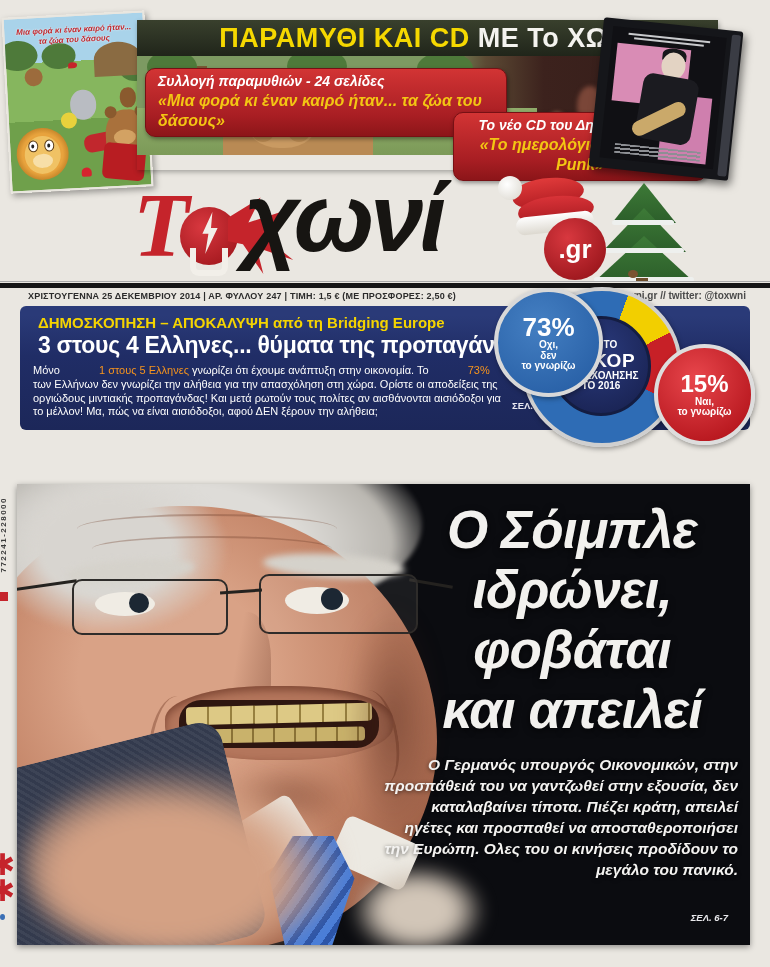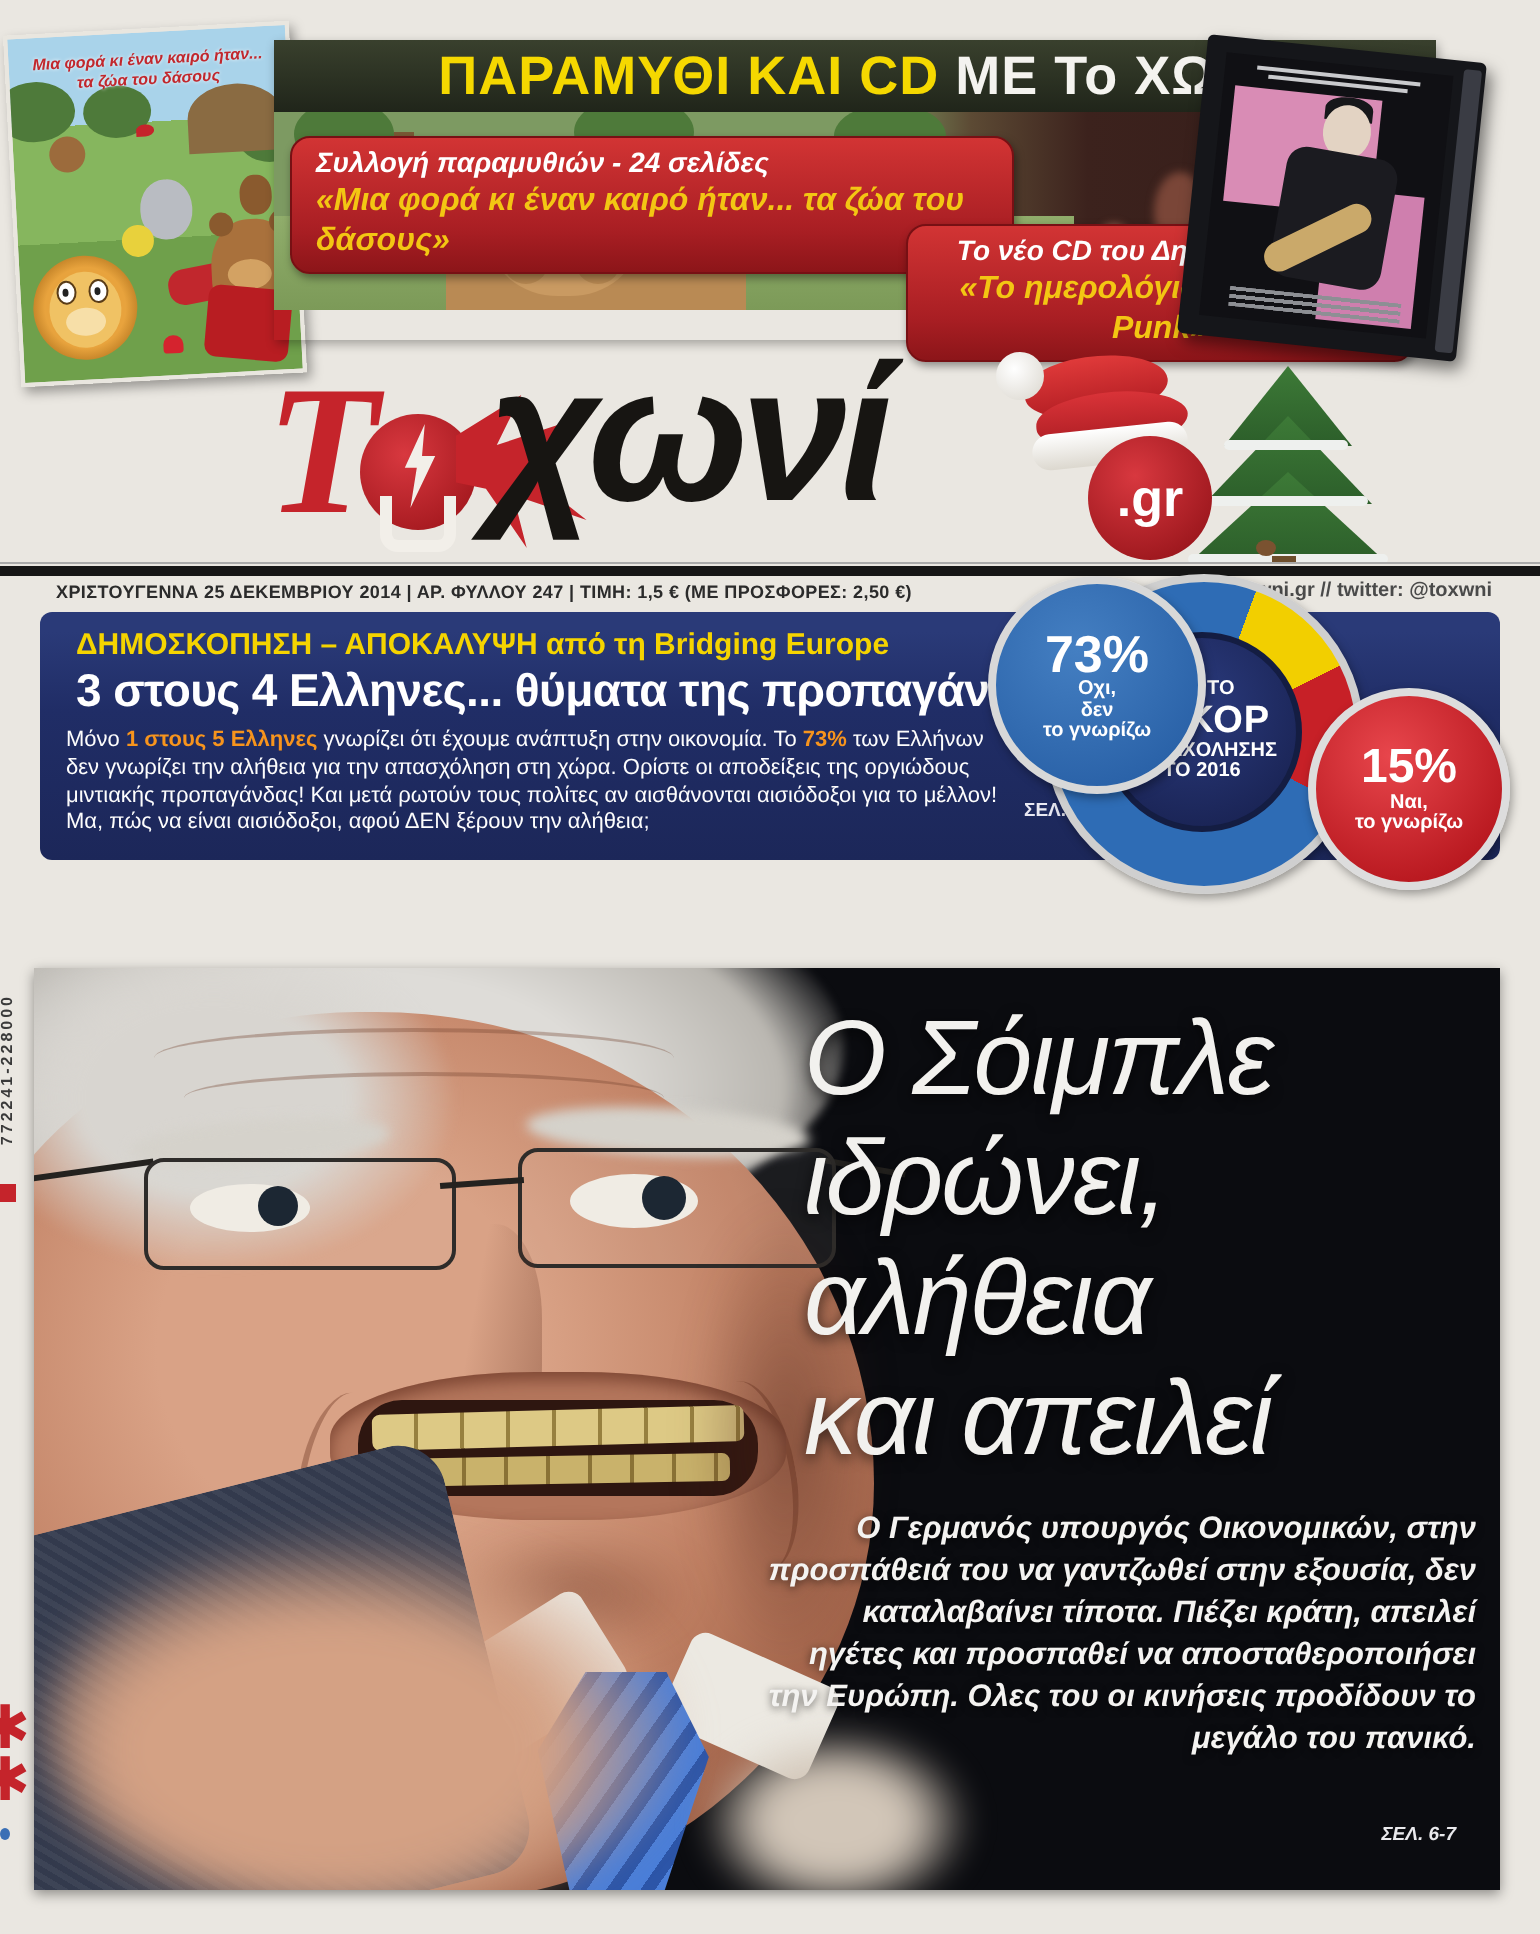--- a/index.html
+++ b/index.html
@@ -119,21 +119,21 @@
   .rule{left:0;top:281px;width:770px;height:7px;background:linear-gradient(180deg,#aaa 0 1px,#eae7e1 1px 2px,#161616 2px 7px);}
   .dateline{left:28px;top:291px;font-size:9px;font-weight:bold;color:#2b2b2b;letter-spacing:.2px;}
   .siteline{right:24px;top:290px;font-size:10px;font-weight:bold;color:#4a4a4a;}
 
   
   .poll{left:20px;top:306px;width:730px;height:124px;border-radius:6px;
         background:linear-gradient(180deg,#2a3a78 0 8%,#202d66 40%,#1c2759 100%);}
   .poll-kicker{left:18px;top:8px;color:#f5d400;font-weight:bold;font-size:15px;}
   .poll-headline{left:18px;top:26px;color:#fff;font-weight:bold;font-size:23px;letter-spacing:-.3px;}
   .poll-body{left:13px;top:58px;width:478px;color:#fdfdfd;font-size:11px;line-height:13.8px;}
-  .poll-body .hl{color:#f7941d;font-weight:bold;}
+  .poll-body .hl{color:#f7941d;font-weight:normal;margin-left:36px;}
   .poll-ref{left:492px;top:94px;color:#e8e8f2;font-weight:bold;font-size:9.5px;}
 
   
   .pie-disc{left:522px;top:287px;width:152px;height:152px;border-radius:50%;
             border:4px solid #cfcfcf;box-shadow:1px 2px 5px rgba(0,0,0,.35);}
   .pie-center{left:551px;top:316px;width:94px;height:94px;border-radius:50%;
               background:radial-gradient(circle at 45% 35%,#2b3b7e,#1a2455 80%);
               border:3px solid #141d42;display:flex;flex-direction:column;align-items:center;
               justify-content:center;color:#fff;text-align:center;line-height:1.05;}
   .pie-center .t1{font-size:10px;font-weight:bold;}
@@ -192,22 +192,22 @@
   .tie{left:250px;top:352px;width:92px;height:112px;
        background:repeating-linear-gradient(125deg,#4a7ed8 0 8px,#2c55a8 8px 14px);
        clip-path:polygon(28% 0,72% 0,95% 38%,70% 100%,20% 100%,2% 35%);}
   .suit{left:-30px;top:262px;width:260px;height:220px;background:
         repeating-linear-gradient(45deg,rgba(255,255,255,.05) 0 3px,rgba(0,0,0,0) 3px 6px),#333a4d;
         border-radius:24px;transform:rotate(-14deg);}
   .hand{left:6px;top:286px;width:316px;height:190px;border-radius:50%;
         background:radial-gradient(ellipse at 45% 55%,#d4a184 45%,rgba(212,161,132,0) 75%);filter:blur(11px);}
   .shirt-blur{left:336px;top:382px;width:130px;height:90px;border-radius:50%;
               background:radial-gradient(#d2c6b8 40%,rgba(210,198,184,0) 75%);filter:blur(8px);}
-  .ph-headline{right:8px;top:16px;width:340px;text-align:left;color:#f2f1ee;
-               font-size:53px;font-weight:normal;font-style:italic;line-height:60px;
+  .ph-headline{right:8px;top:16px;width:340px;text-align:center;color:#f2f1ee;
+               font-size:53px;font-weight:bold;font-style:italic;line-height:60px;
                letter-spacing:-1px;text-shadow:0 2px 7px rgba(0,0,0,.65);}
   .ph-body{right:12px;top:270px;width:356px;text-align:right;color:#f4f3f1;
            font-size:15.5px;font-style:italic;font-weight:bold;line-height:21px;
            text-shadow:0 1px 4px rgba(0,0,0,.6);}
   .ph-ref{right:22px;top:428px;color:#e9e9ec;font-weight:bold;font-size:9.5px;font-style:italic;}
 </style>
 </head>
 <body>
 
 <div class="page">
@@ -381,20 +381,20 @@
     <div class="abs ph-shadow" style="left:330px;top:120px;width:90px;height:230px;background:radial-gradient(rgba(70,30,20,.45),rgba(0,0,0,0) 72%);"></div>
     <div class="abs collar" style="left:196px;top:330px;width:96px;height:56px;transform:rotate(-32deg);border-radius:8px;"></div>
     <div class="abs collar" style="left:318px;top:344px;width:80px;height:50px;transform:rotate(24deg);border-radius:8px;"></div>
     <div class="abs tie"></div>
     <div class="abs suit"></div>
     <div class="abs shirt-blur"></div>
     <div class="abs hand"></div>
     <div class="abs ph-headline">
       <div>Ο Σόιμπλε</div>
       <div>ιδρώνει,</div>
-      <div>αλήθεια</div>
+      <div>φοβάται</div>
       <div>και απειλεί</div>
     </div>
     <div class="abs ph-body">Ο Γερμανός υπουργός Οικονομικών, στην προσπάθειά του να γαντζωθεί στην εξουσία, δεν καταλαβαίνει τίποτα. Πιέζει κράτη, απειλεί ηγέτες και προσπαθεί να αποσταθεροποιήσει την Ευρώπη. Ολες του οι κινήσεις προδίδουν το μεγάλο του πανικό.</div>
     <div class="abs ph-ref">ΣΕΛ. 6-7</div>
   </div>
 
 </div>
 
 </body></html>

